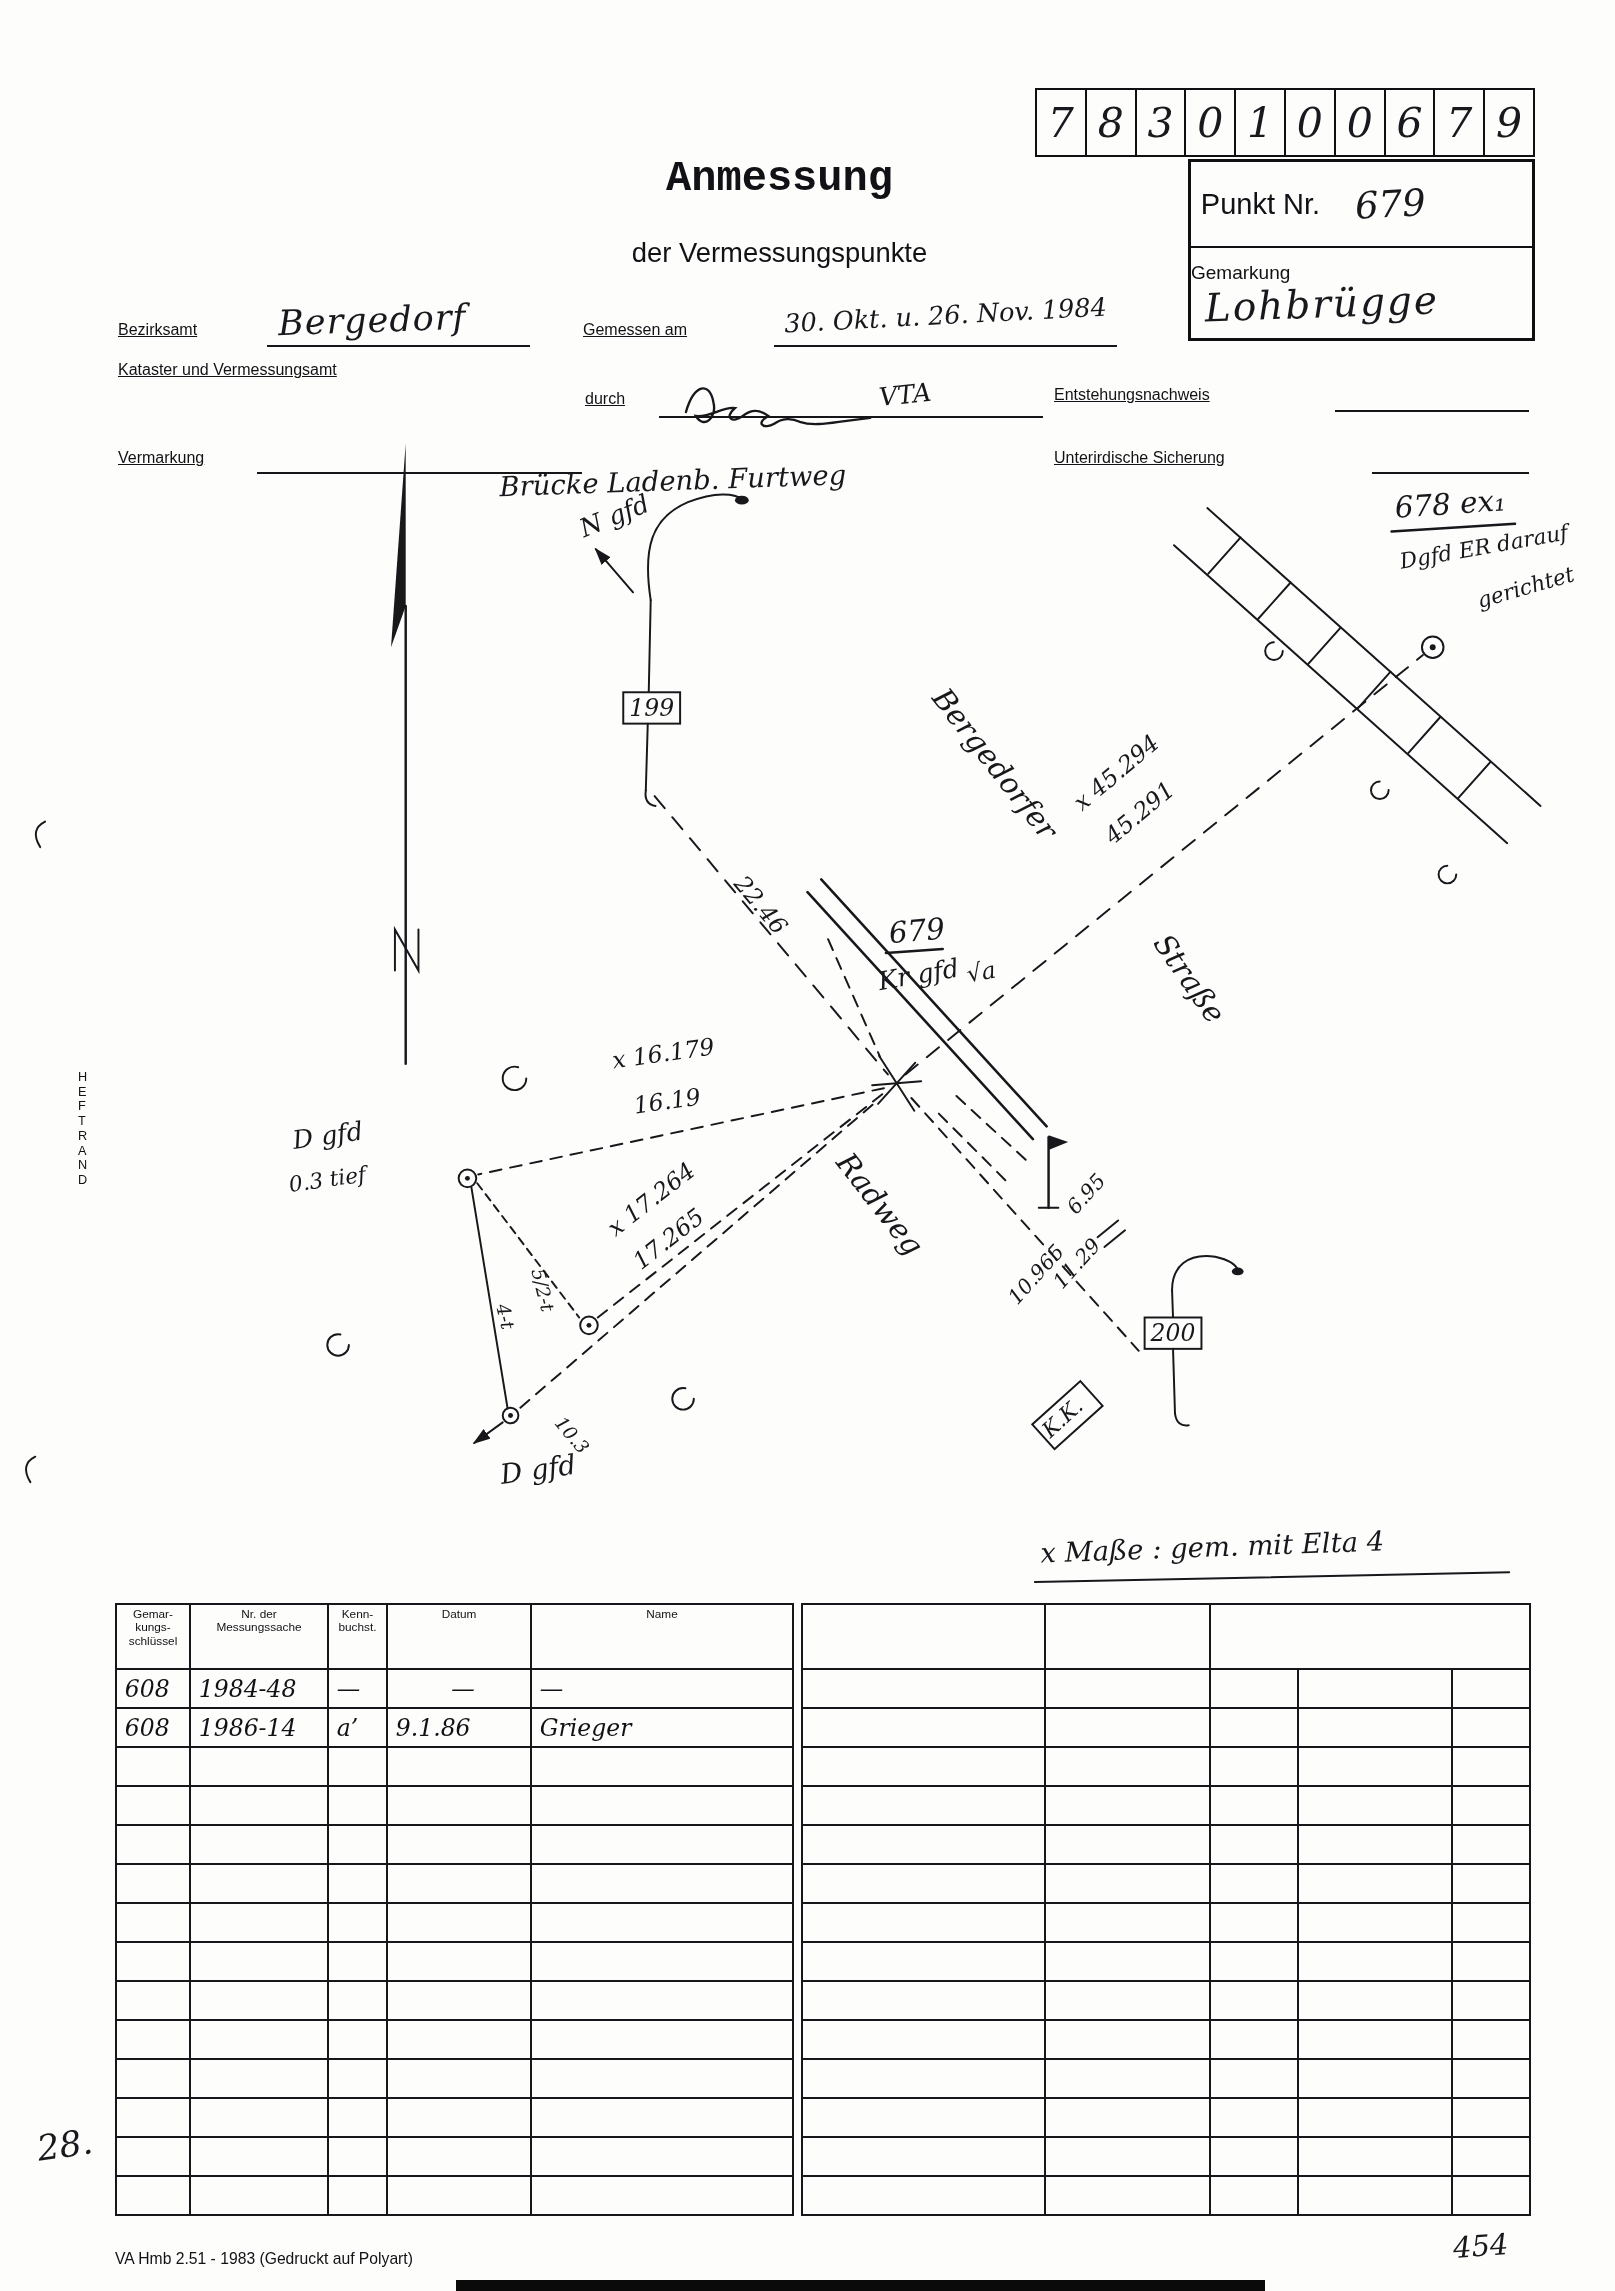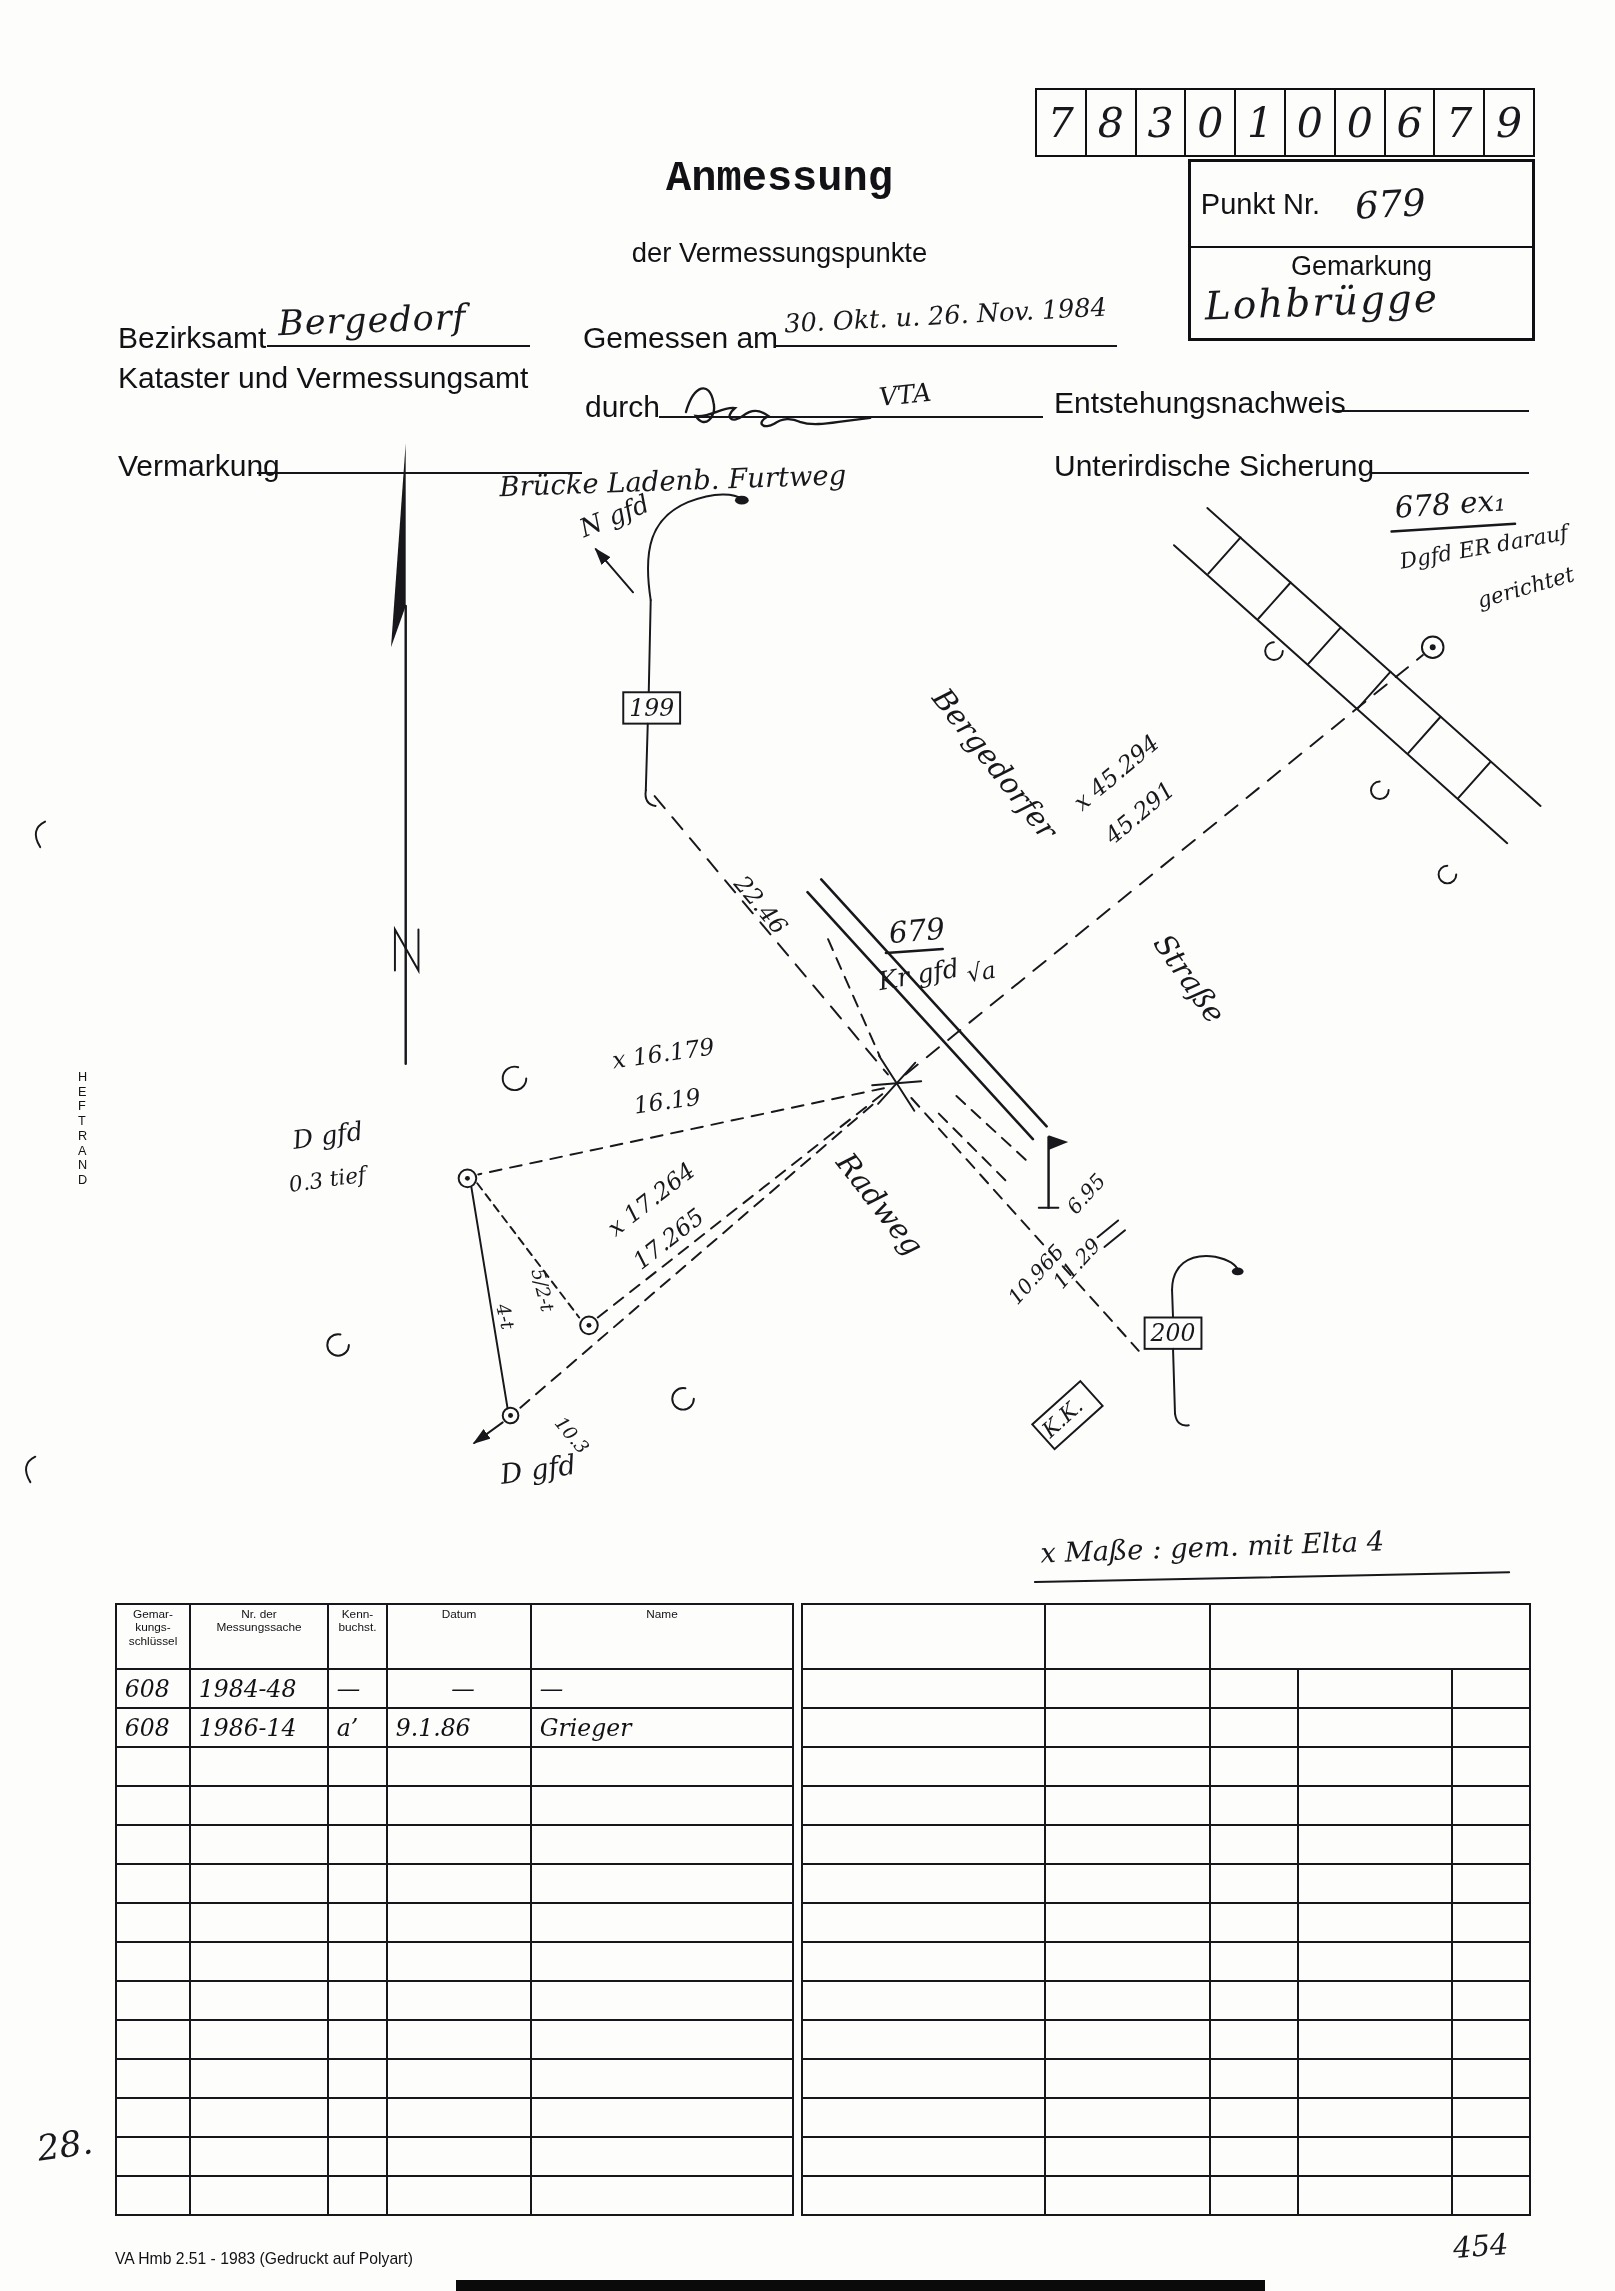--- a/index.html
+++ b/index.html
@@ -14,24 +14,24 @@
   .codebox{left:1035px;top:88px;width:496px;height:65px;border:2.9px solid #101013;display:flex;z-index:3;}
   .codecell{flex:1;border-right:2px solid #101013;display:flex;align-items:center;justify-content:center;
             font-size:41px;}
   .codecell:last-child{border-right:none;}
   
   .punktbox{left:1188px;top:159px;width:341px;height:176px;border:3.9px solid #101013;z-index:3;background:transparent;}
   .punktrow{height:84px;display:flex;align-items:center;padding-left:9.8px;}
   .punktlabel{font-size:29px;font-weight:400;}
   .punktval{font-size:37px;margin-left:35px;transform:rotate(-3deg);}
   .gemrow{border-top:2.9px solid #101013;height:85px;}
-  .gemlabel{font-size:27px;text-align:center;margin-top:3px;}
+  .gemlabel{font-size:19px;text-align:left;margin-top:14px;}
   .gemval{font-size:39px;padding-left:13.7px;margin-top:-3.9px;transform:rotate(-2deg);letter-spacing:2px;}
   
-  .lbl{font-size:30px;z-index:3;}
+  .lbl{font-size:16px;z-index:3;text-decoration:underline;}
   .hv{z-index:3;}
   
   .tbl{position:absolute;border-collapse:collapse;table-layout:fixed;z-index:3;background:transparent;}
   .tbl th,.tbl td{border:2px solid #17171b;padding:0;}
   .tbl th{font-size:11.8px;font-weight:400;text-align:center;vertical-align:top;padding:2.9px 3.9px;
           white-space:pre-line;line-height:1.15;}
   .hrow{height:65px;}
   .drow{height:39px;padding-left:14px;}
   .tbl td{font-family:"DejaVu Serif",serif;font-style:italic;font-size:23.5px;padding-left:7.8px;vertical-align:middle;}
   .heftrand{left:78px;top:1070px;width:14.7px;font-size:12.7px;line-height:14.7px;word-break:break-all;z-index:3;}

